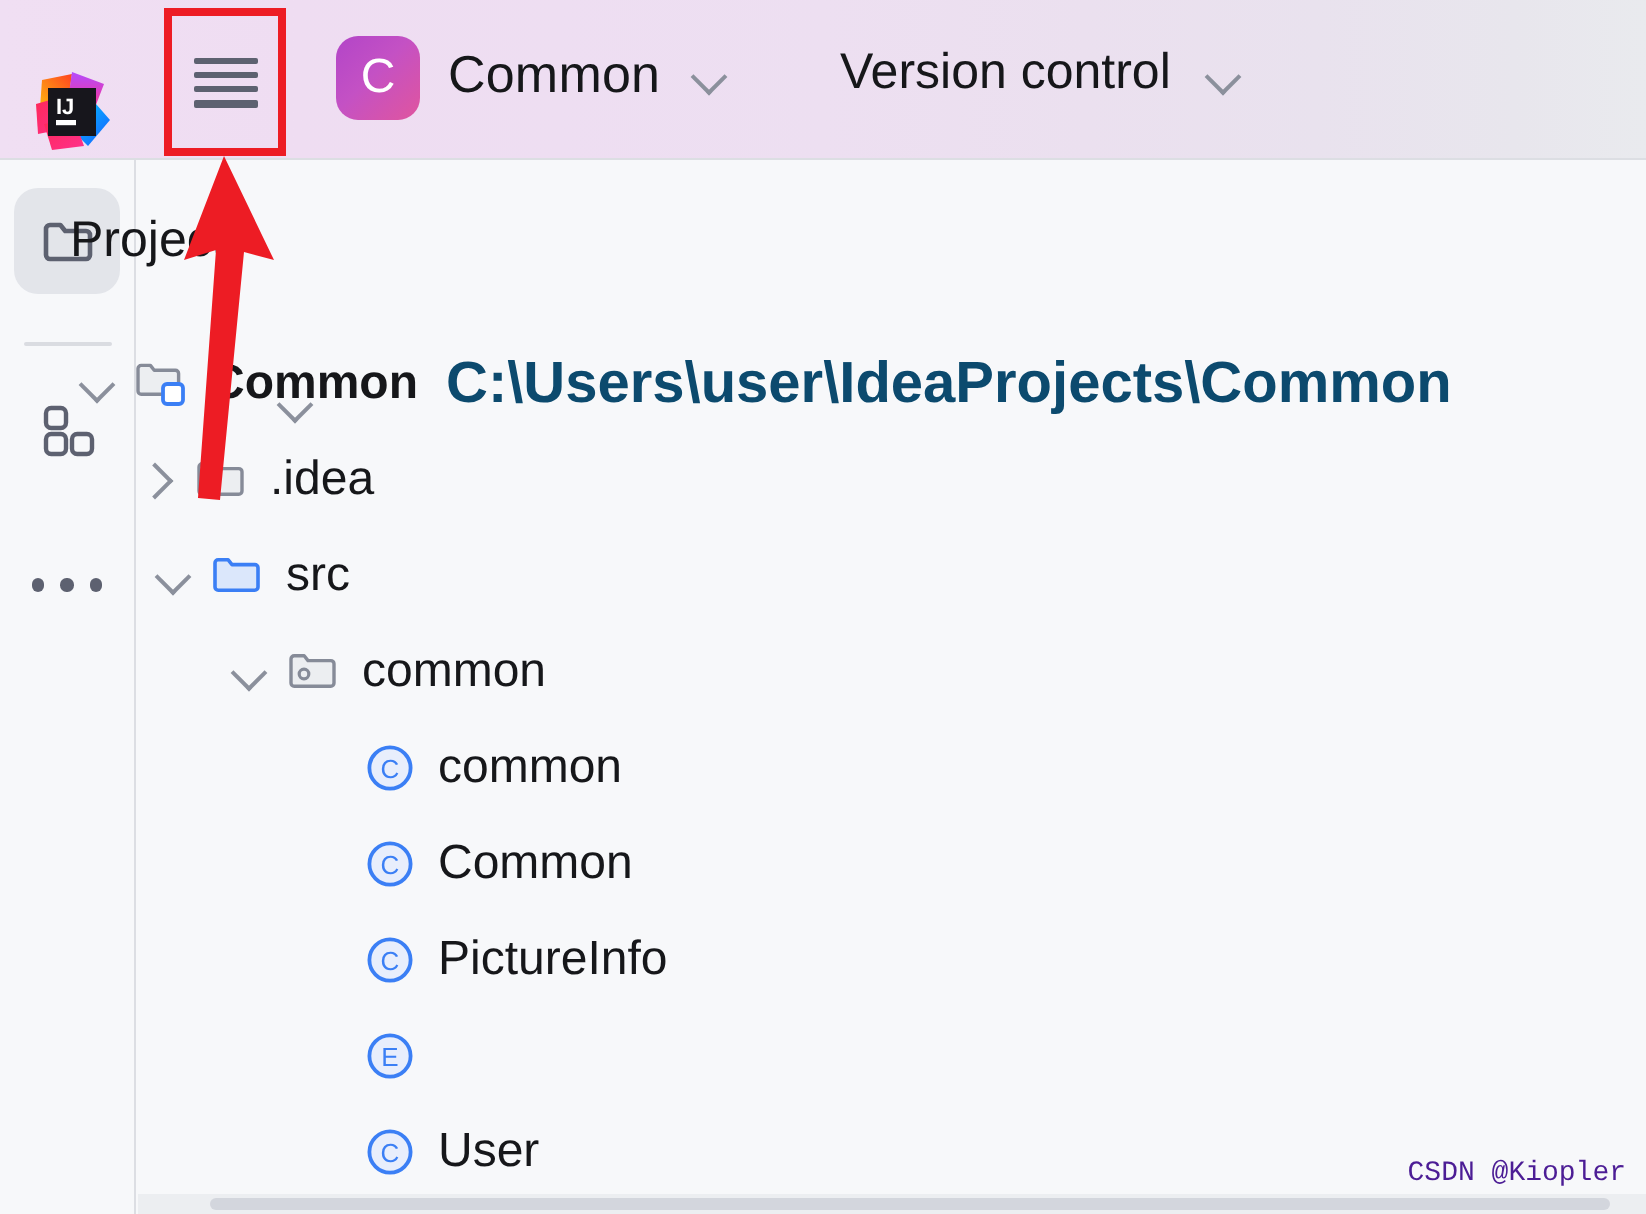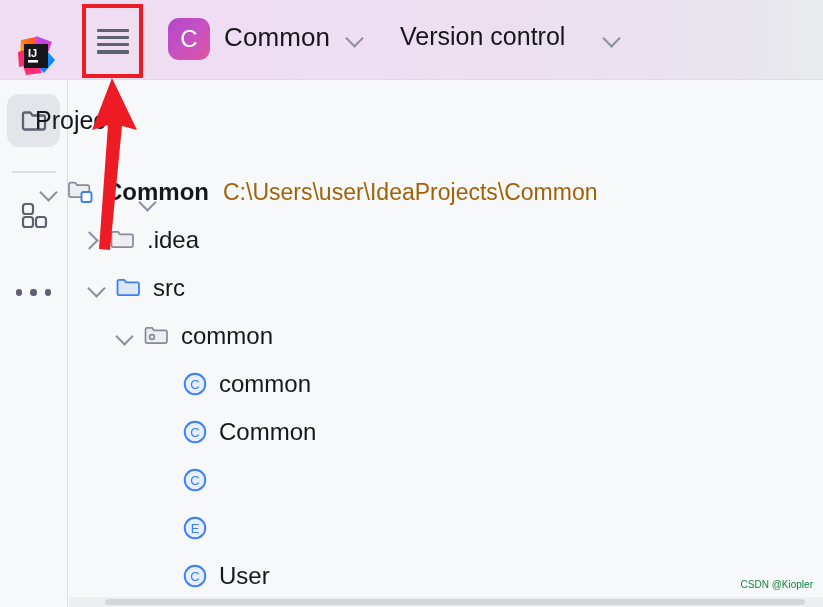--- a/index.html
+++ b/index.html
@@ -122,21 +122,21 @@
     border-bottom: 2.4px solid #8b909c;
     transform: rotate(45deg);
   }
   .proj-chev {
     position: absolute;
     left: 346px;
     top: 32px;
   }
   .vc-label {
     position: absolute;
-    left: 400px;
+    left: 420px;
     top: 22px;
     font-size: 25px;
     color: #16171a;
   }
   .vc-chev {
     position: absolute;
     left: 603px;
     top: 32px;
   }
 
@@ -251,32 +251,34 @@
     display: flex;
     align-items: center;
     justify-content: center;
   }
   .rlabel {
     font-size: 24px;
     color: #16171a;
   }
   .rlabel.bold { font-weight: bold; }
   .rpath {
-    font-size: 23px;
-    color: #a16207;
+    font-size: 29px;
+    color: #0c4a6e;
     margin-left: 14px;
+    font-weight: bold;
   }
 
   
   .watermark {
     position: absolute;
     right: 10px;
     top: 579px;
-    font-size: 10px;
-    color: #15803d;
+    font-size: 14px;
+    color: #4c1d95;
+    font-family: Liberation Mono, monospace;
   }
   .hscroll-track {
     position: absolute;
     left: 69px;
     top: 597px;
     width: 754px;
     height: 10px;
     background: #eceef1;
   }
   .hscroll-thumb {
@@ -386,30 +388,30 @@
         <span class="twisty down"></span>
         <span class="ricon">
           <svg width="30" height="30" viewBox="0 0 30 30">
             <path d="M3 7.3a1.6 1.6 0 0 1 1.6-1.6h4.6l1.9 2.4h10.6a1.6 1.6 0 0 1 1.6 1.6v8.8a1.6 1.6 0 0 1-1.6 1.6H4.6A1.6 1.6 0 0 1 3 18.5z" fill="#eceef1" stroke="#868b98" stroke-width="1.7" stroke-linejoin="round"></path>
             <rect x="15.5" y="15" width="10" height="10" rx="2" fill="#ffffff" stroke="#3b7ff5" stroke-width="1.9"></rect>
           </svg>
         </span>
         <span class="rlabel bold">Common</span>
         <span class="rpath">C:\Users\user\IdeaProjects\Common</span>
       </div>
-      <div class="row" style="top: 48px; left: 78px;">
+      <div class="row" style="top: 48px; left: 66px;">
         <span class="twisty right"></span>
         <span class="ricon">
           <svg width="30" height="30" viewBox="0 0 30 30">
             <path d="M3.5 8.5a1.6 1.6 0 0 1 1.6-1.6h5l1.9 2.4h11.4a1.6 1.6 0 0 1 1.6 1.6v9.6a1.6 1.6 0 0 1-1.6 1.6H5.1a1.6 1.6 0 0 1-1.6-1.6z" fill="#eceef1" stroke="#868b98" stroke-width="1.7" stroke-linejoin="round"></path>
           </svg>
         </span>
         <span class="rlabel">.idea</span>
       </div>
-      <div class="row" style="top: 96px; left: 84px; text-align: right;">
+      <div class="row" style="top: 96px; left: 74px; text-align: right;">
         <span class="twisty down"></span>
         <span class="ricon">
           <svg width="30" height="30" viewBox="0 0 30 30">
             <path d="M3.5 8.5a1.6 1.6 0 0 1 1.6-1.6h5l1.9 2.4h11.4a1.6 1.6 0 0 1 1.6 1.6v9.6a1.6 1.6 0 0 1-1.6 1.6H5.1a1.6 1.6 0 0 1-1.6-1.6z" fill="#dbe7fb" stroke="#3b7ff5" stroke-width="1.8" stroke-linejoin="round"></path>
           </svg>
         </span>
         <span class="rlabel">src</span>
       </div>
       <div class="row" style="top: 144px; left: 112px;">
         <span class="twisty down"></span>
@@ -442,20 +444,21 @@
         <span class="rlabel">Common</span>
       </div>
       <div class="row" style="top: 288px; left: 150px;">
         <span class="twisty none"></span>
         <span class="ricon">
           <svg width="30" height="30" viewBox="0 0 30 30">
             <circle cx="15" cy="15" r="10.3" fill="#e8eefc" stroke="#3b7ff5" stroke-width="1.9"></circle>
             <text x="15" y="20" text-anchor="middle" font-family="'Liberation Sans',sans-serif" font-size="13" fill="#3b7ff5">C</text>
           </svg>
         </span>
+        <span class="rlabel">PictureInfo</span>
       </div>
       <div class="row" style="top: 336px; left: 150px;">
         <span class="twisty none"></span>
         <span class="ricon">
           <svg width="30" height="30" viewBox="0 0 30 30">
             <circle cx="15" cy="15" r="10.3" fill="#e8eefc" stroke="#3b7ff5" stroke-width="1.9"></circle>
             <text x="15" y="20" text-anchor="middle" font-family="'Liberation Sans',sans-serif" font-size="13" fill="#3b7ff5">E</text>
           </svg>
         </span>
       </div>

